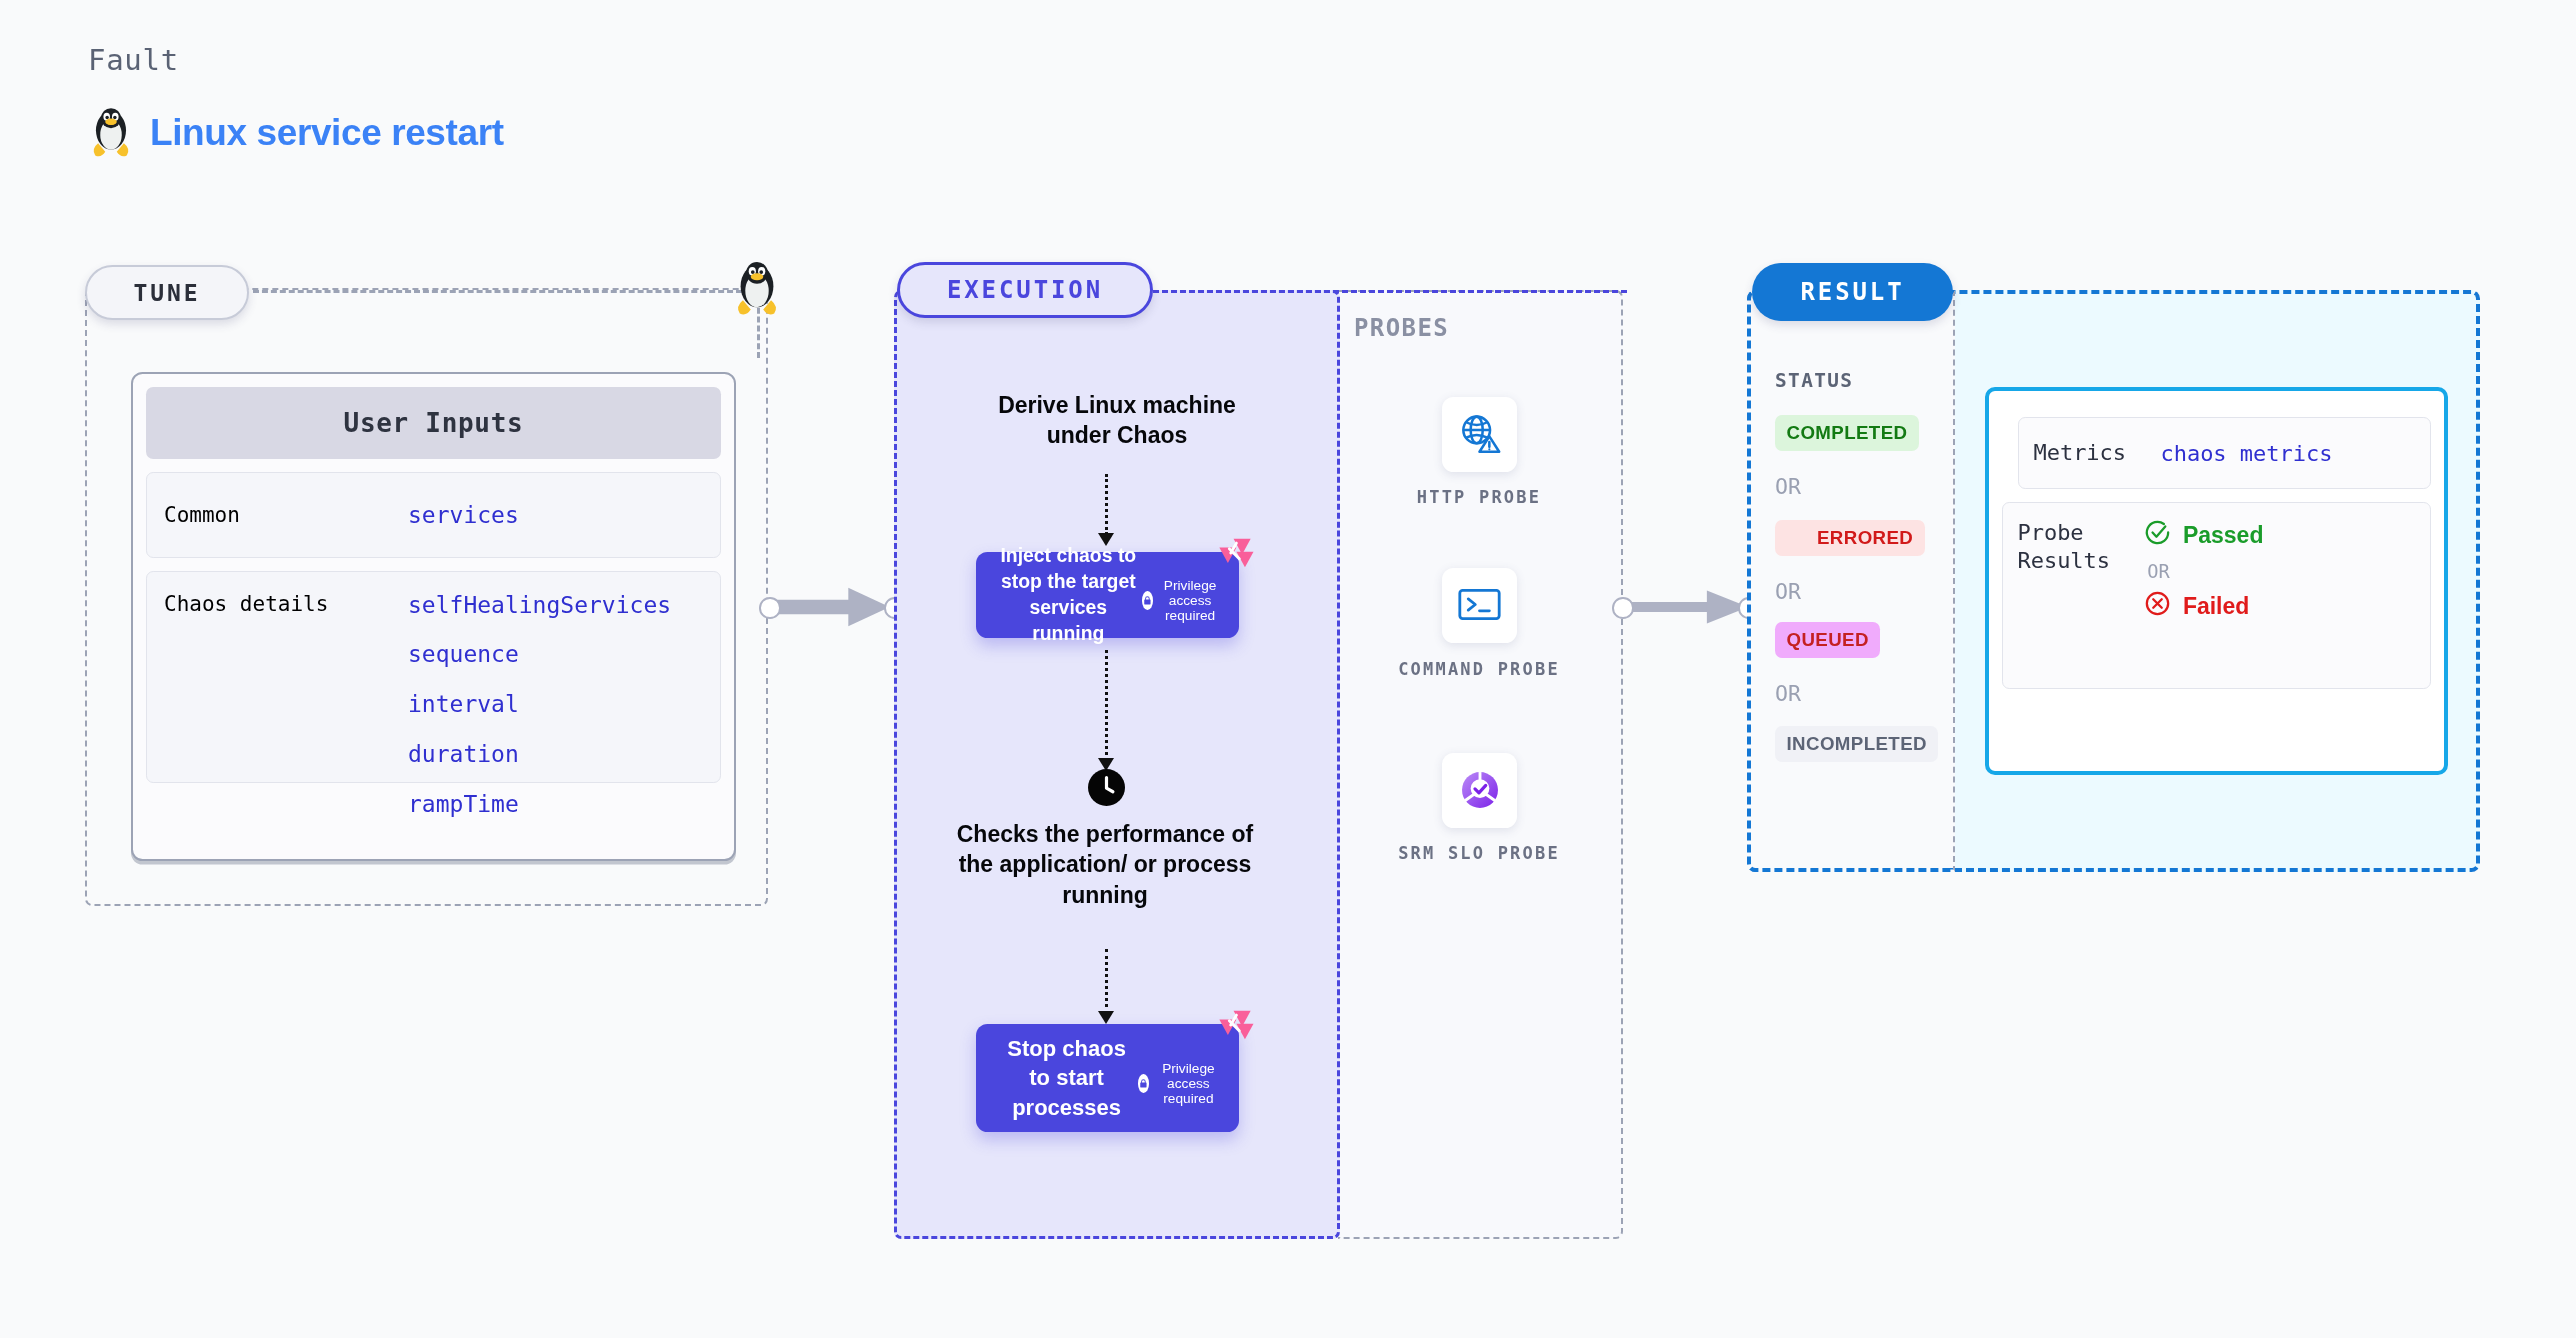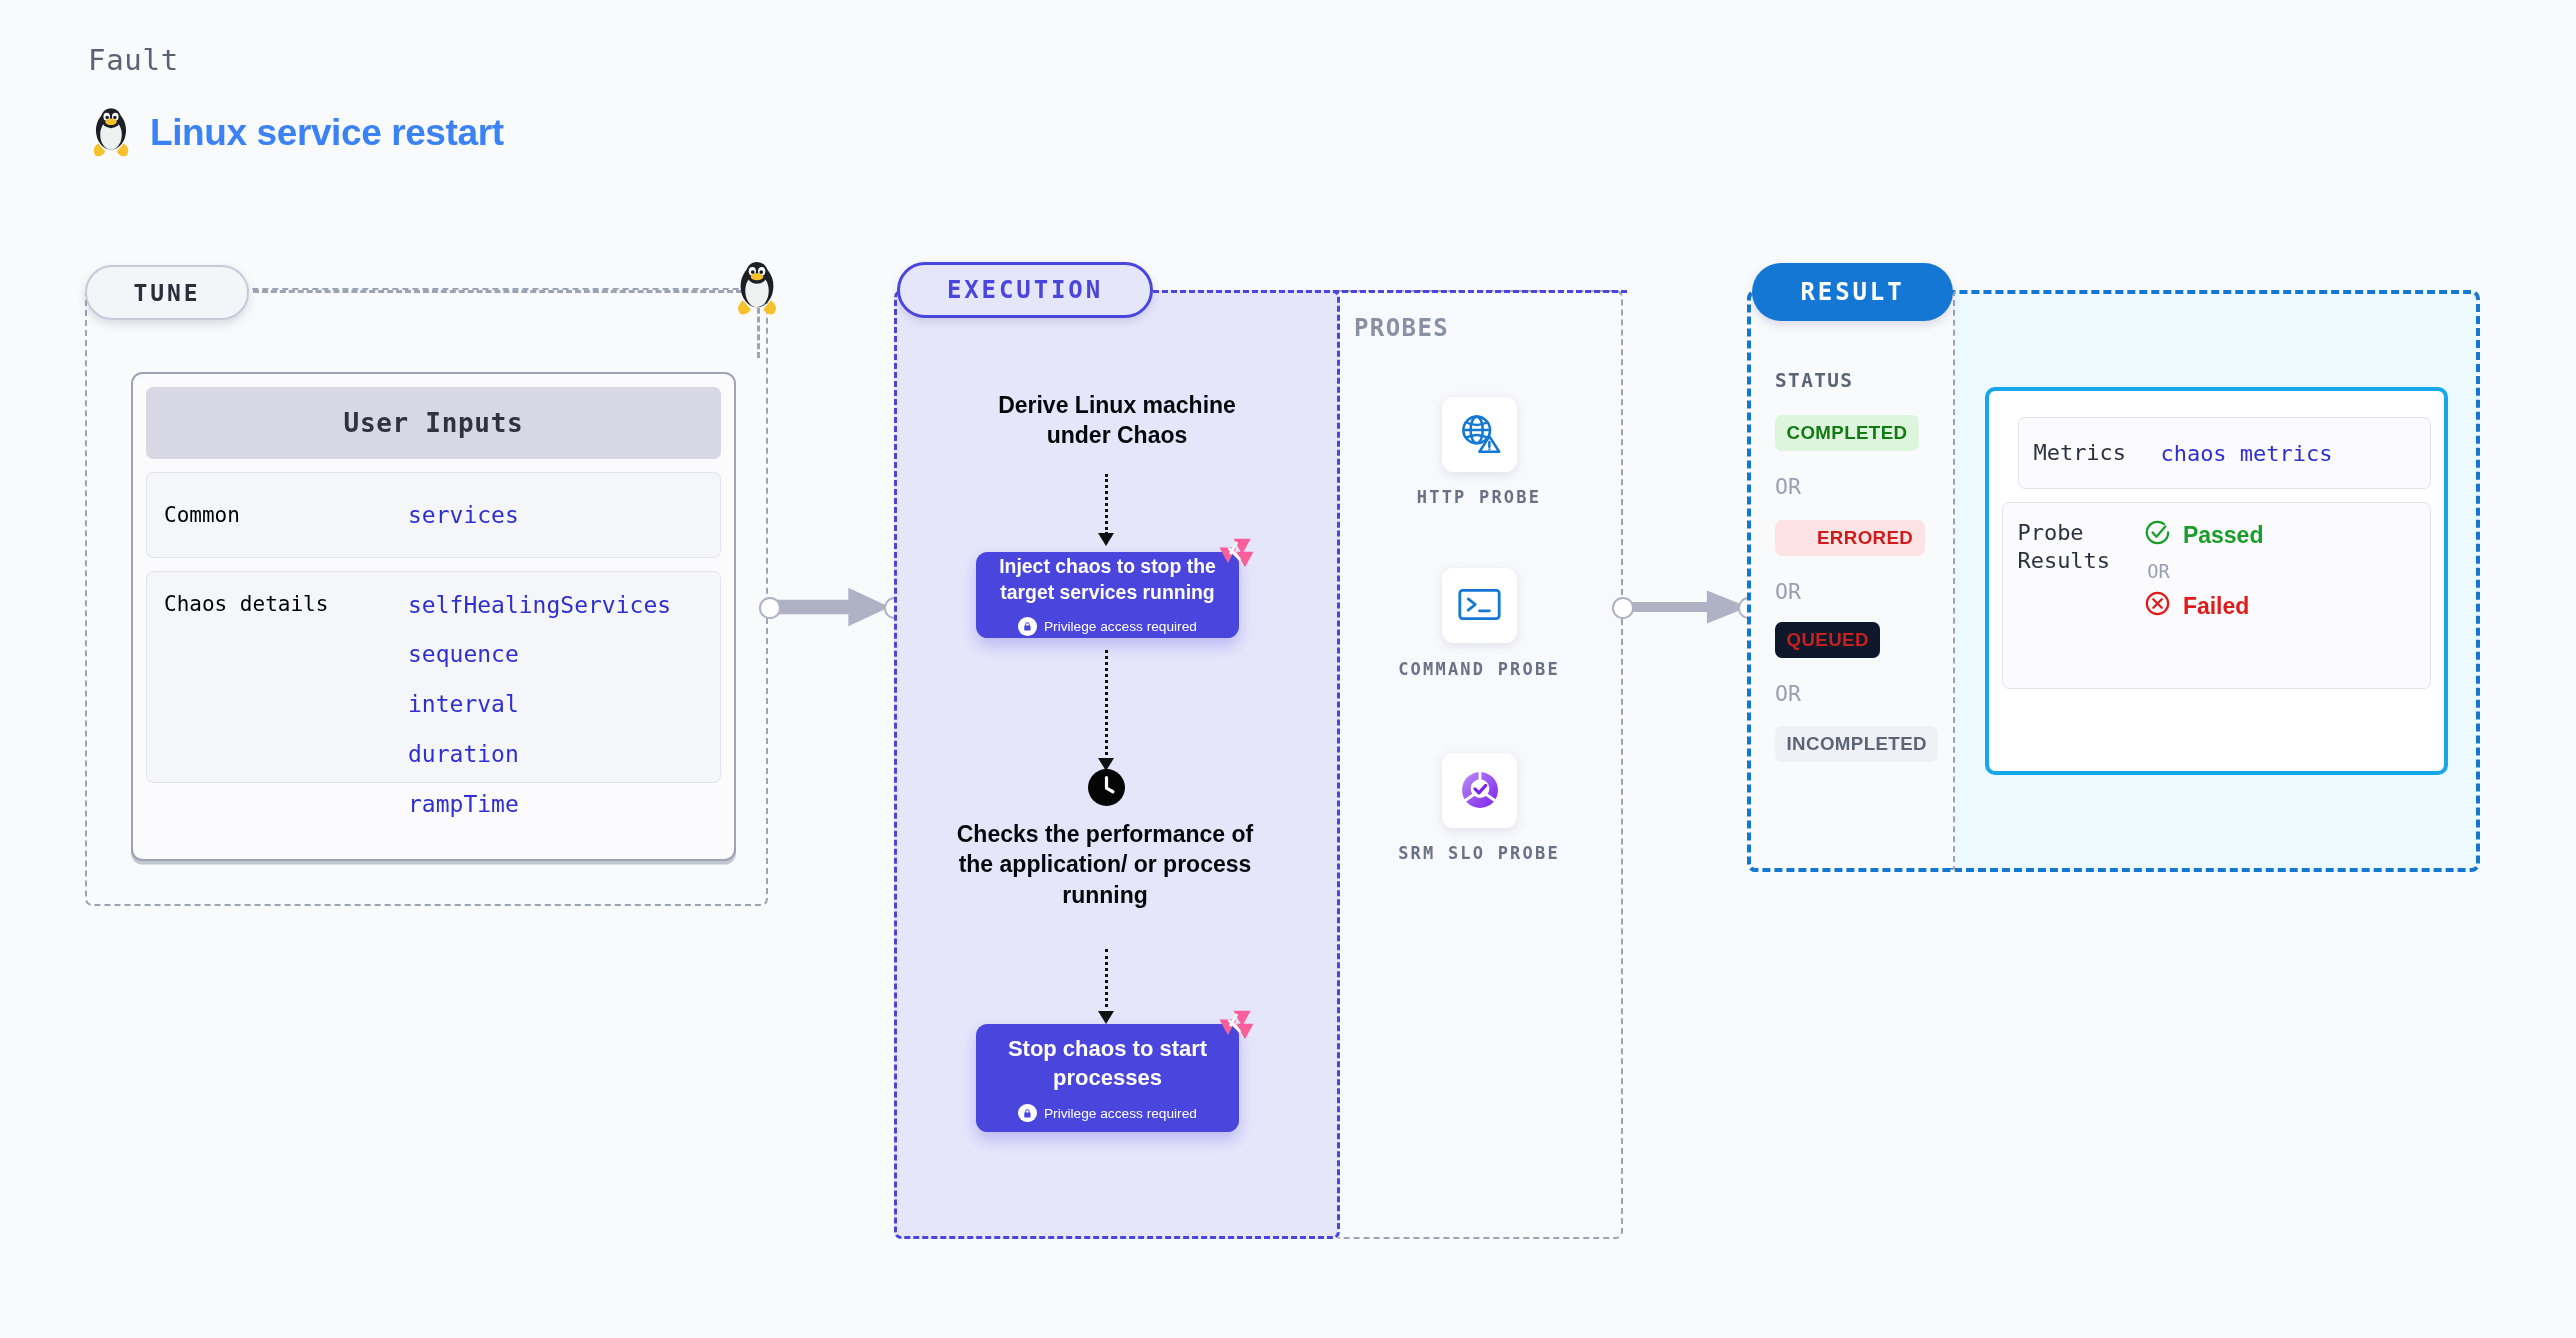--- a/index.html
+++ b/index.html
@@ -107,21 +107,21 @@
     color: #06070a; line-height: 1.32; width: 302px;
   }
   .vdots { position: absolute; width: 0; border-left: 3.6px dotted #111; }
   .arrowhead {
     position: absolute; width: 0; height: 0;
     border-left: 8px solid transparent; border-right: 8px solid transparent;
     border-top: 13px solid #111;
   }
   .chaos-box {
     position: absolute; background: #4a46dd; border-radius: 11.5px;
-    display: flex; flex-direction: column; align-items: center; justify-content: center;
+    display: flex; flex-direction: row; align-items: center; justify-content: center;
     color: #fff; text-align: center; padding: 0 18.7px;
     box-shadow: 0 7.2px 16px rgba(74,70,221,0.28);
   }
   .chaos-box .cb-title { font-size: 19.4px; font-weight: 700; line-height: 1.33; }
   .chaos-box .cb-sub { display: flex; align-items: center; gap: 7.2px; margin-top: 11.5px; font-size: 13.7px; }
   .lock-badge {
     width: 18.7px; height: 18.7px; border-radius: 50%; background: #fff;
     display: flex; align-items: center; justify-content: center;
   }
   .litmus-logo { position: absolute; right: -16px; top: -16px; }
@@ -387,21 +387,21 @@
 
 <div id="result-outer"></div>
 <div id="result-status-col"></div>
 <div id="result-pill" class="pill">RESULT</div>
 <div id="status-title">STATUS</div>
 
 <div class="status-badge" style="top:415px;background:#dcf5dc;color:#137a13;">COMPLETED</div>
 <div class="or-text" style="top:474px;">OR</div>
 <div class="status-badge" style="top:520px;background:#fde3e3;color:#d11a1a;padding-left:42px;">ERRORED</div>
 <div class="or-text" style="top:579px;">OR</div>
-<div class="status-badge" style="top:622px;background:#0f172a;color:#c42121;">QUEUED</div>
+<div class="status-badge" style="top:622px;background:#f0abfc;color:#c42121;">QUEUED</div>
 <div class="or-text" style="top:681px;">OR</div>
 <div class="status-badge" style="top:726px;background:#f0f1f6;color:#5c6476;">INCOMPLETED</div>
 
 <div id="output-card">
 
   <div class="out-row" id="out-metrics">
     <div class="k">Metrics</div>
     <div class="mono" style="font-size:22px;color:#2f2fd0;">chaos metrics</div>
   </div>
 

